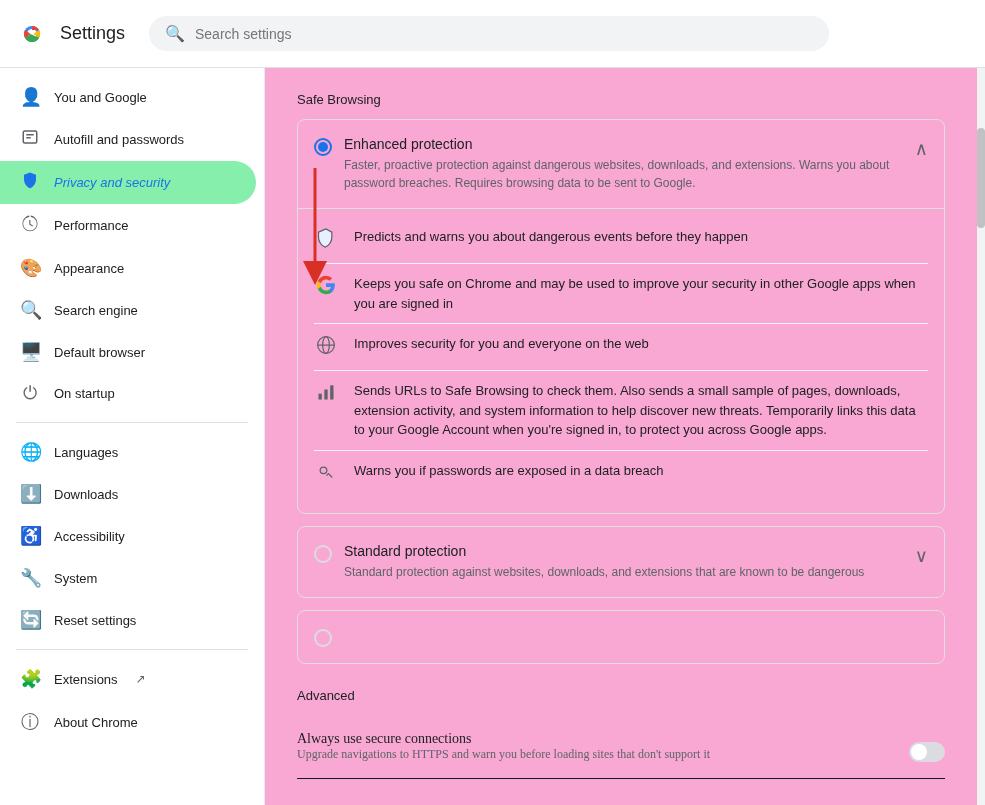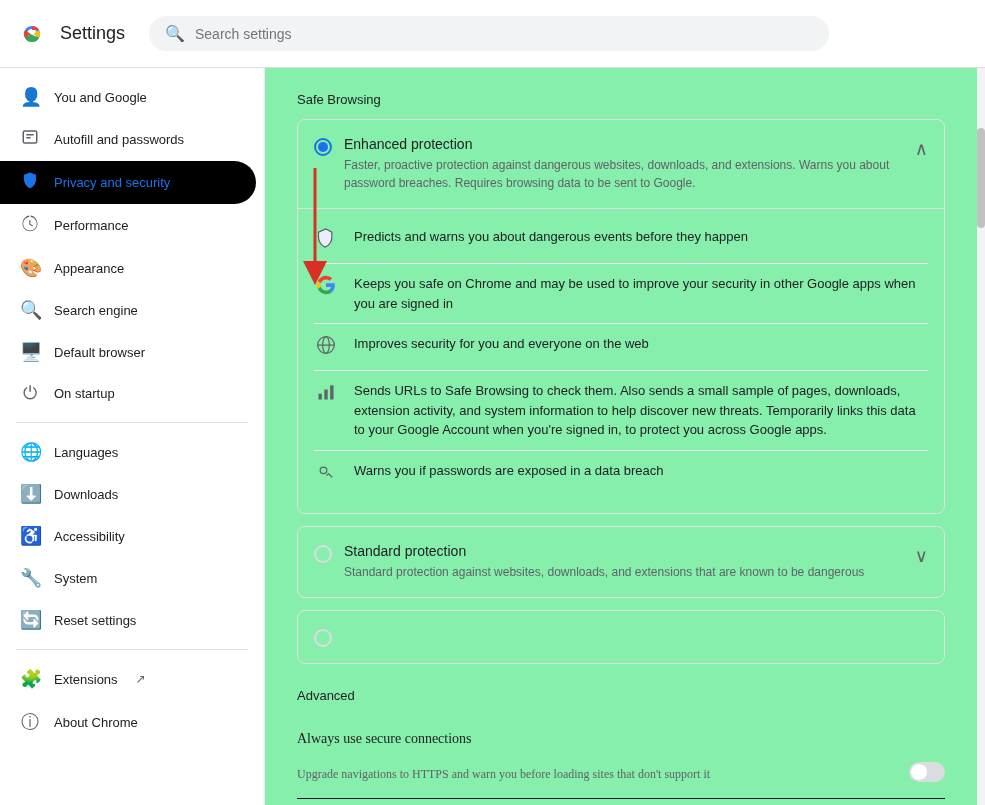--- a/index.html
+++ b/index.html
@@ -69,30 +69,30 @@
       align-items: center;
       padding: 10px 20px;
       cursor: pointer;
       border-radius: 0 24px 24px 0;
       margin-right: 8px;
       color: #202124;
       font-size: 13px;
       gap: 14px;
       user-select: none;
     }
-    .sidebar-item.active { background: #000000; color: #1a73e8; font-weight: 500; }
+    .sidebar-item.active { background: #86efac; color: #1a73e8; font-weight: 500; font-style: italic; }
     .sidebar-item.active .sidebar-icon { color: #1a73e8; }
     .sidebar-icon { font-size: 18px; color: #5f6368; width: 20px; text-align: center; flex-shrink: 0; }
     .sidebar-divider { height: 1px; background: #e0e0e0; margin: 8px 16px; }
 
     
     .content {
       flex: 1;
       overflow-y: auto;
-      background: #86efac;
+      background: #f9a8d4;
       padding: 24px 32px;
       position: relative;
     }
 
     .section-title {
       font-size: 13px;
       font-weight: 500;
       color: #202124;
       margin-bottom: 12px;
       padding-bottom: 0;
@@ -187,21 +187,21 @@
     .advanced-item {
       display: flex;
       align-items: flex-end;
       padding: 16px 0;
       border-bottom: 1px solid #0f172a;
       gap: 12px;
       font-family: Liberation Serif, serif;
     }
     .advanced-item-content { flex: 1; }
     .advanced-item-title { font-size: 14px; color: #202124; font-weight: 400; }
-    .advanced-item-desc { font-size: 12px; color: #5f6368; margin-top: 20px; }
+    .advanced-item-desc { font-size: 12px; color: #5f6368; margin-top: 0; }
 
     
     .toggle {
       width: 36px;
       height: 20px;
       background: #dadce0;
       border-radius: 10px;
       position: relative;
       cursor: pointer;
       flex-shrink: 0;

